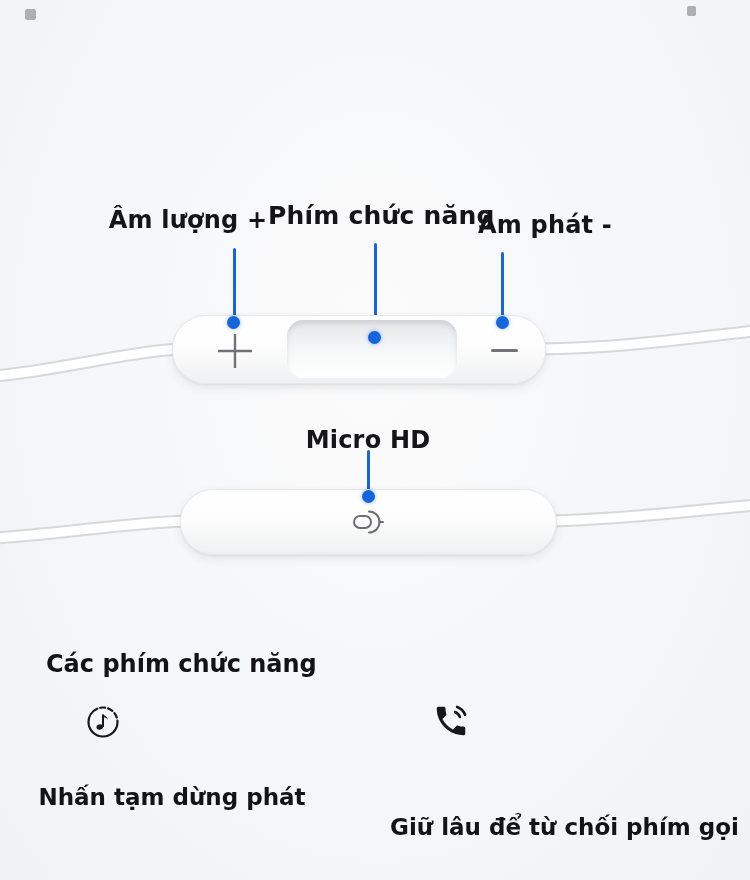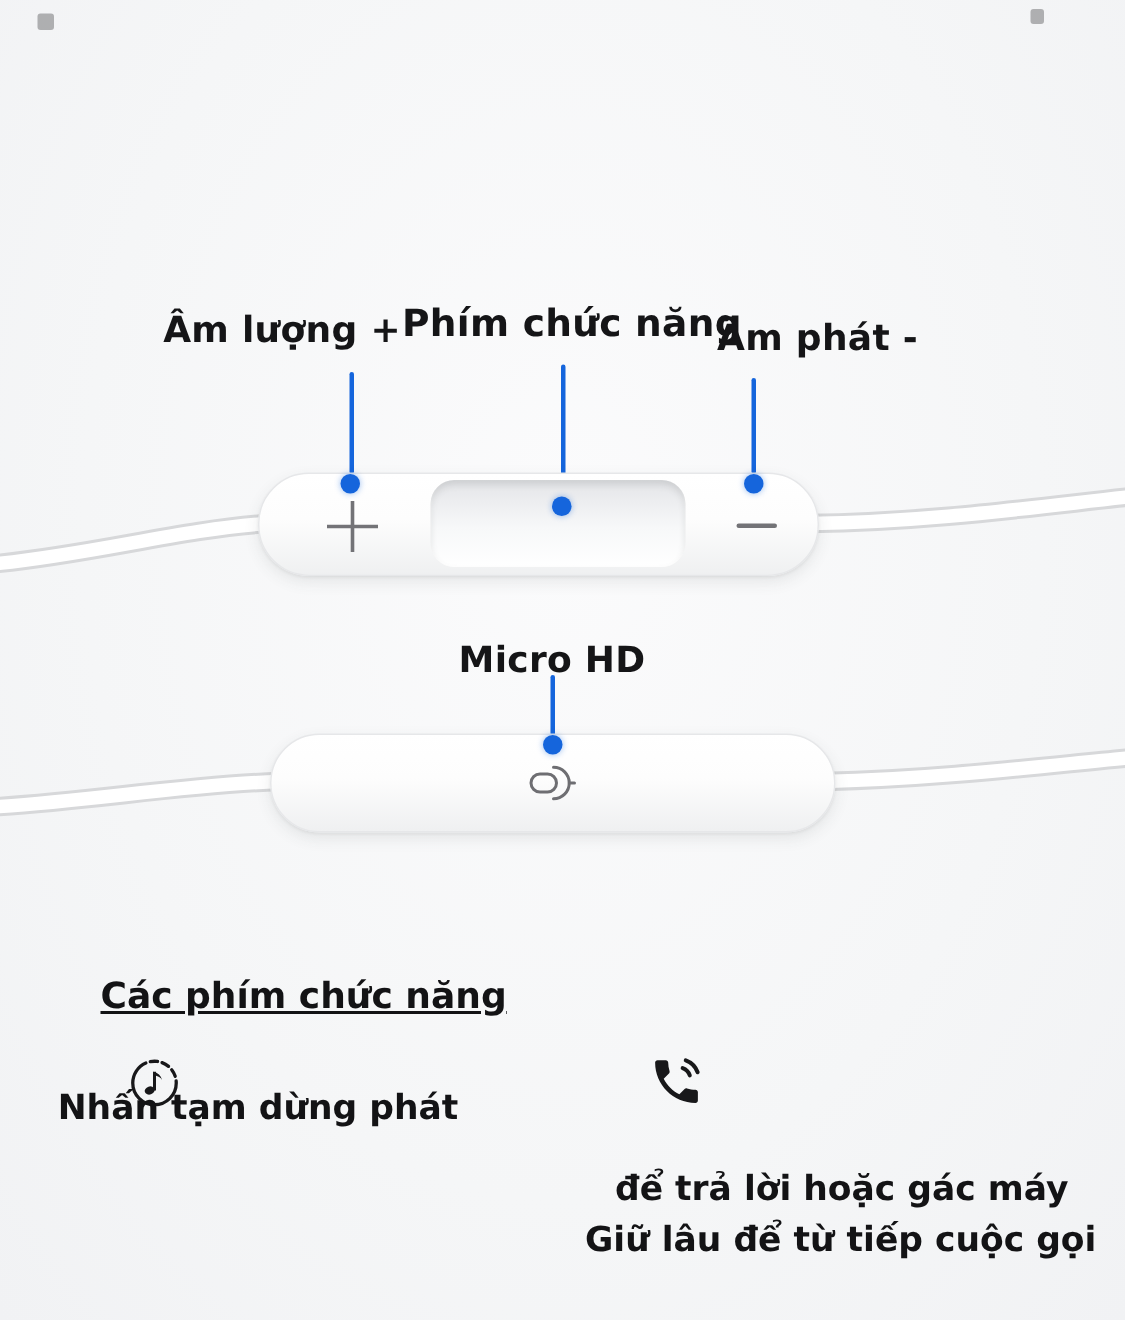--- a/index.html
+++ b/index.html
@@ -126,33 +126,32 @@
 
   <div class="remote remote2">
     <svg class="glyph" style="left:171px;top:18px;" width="32" height="28" viewBox="0 0 32 28">
       <rect x="2" y="8" width="17" height="12" rx="6" fill="none" stroke="#6e6e72" stroke-width="2"></rect>
       <path d="M 17 3.5 A 10.5 10.5 0 0 1 17 24.5" fill="none" stroke="#6e6e72" stroke-width="2" stroke-linecap="round"></path>
       <line x1="27.5" y1="14" x2="31" y2="14" stroke="#6e6e72" stroke-width="2" stroke-linecap="round"></line>
     </svg>
   </div>
   <div class="pdot" style="left:362px;top:490px;"></div>
 
-  <div class="itext h" style="left:67px;top:650px;width:240px;text-decoration:underline;">Các phím chức năng</div>
+  <div class="itext h" style="left:46px;top:650px;width:240px;">Các phím chức năng</div>
 
   <svg class="icn" style="left:83px;top:702px;" width="40" height="40" viewBox="0 0 40 40">
     <circle cx="20" cy="20" r="14.5" fill="none" stroke="#18181a" stroke-width="2.2" stroke-dasharray="62 3 5 3 5 3 5 3" stroke-linecap="round"></circle>
     <ellipse cx="16.8" cy="25" rx="3.4" ry="2.7" fill="#18181a" transform="rotate(-18 16.8 25)"></ellipse>
     <rect x="19" y="12.5" width="2" height="12.5" fill="#18181a"></rect>
     <path d="M 19 12.5 q 5 1 6 5.5 q -1.5 -3 -6 -3 z" fill="#18181a"></path>
   </svg>
 
-  <div class="itext l" style="left:32px;top:726px;width:280px;">Nhấn tạm dừng phát</div>
+  <div class="itext l" style="left:32px;top:784px;width:280px;">Nhấn tạm dừng phát</div>
 
   <svg class="icn" style="left:432px;top:702px;" width="38" height="38" viewBox="0 0 24 24">
     <path d="M6.62 10.79c1.44 2.83 3.76 5.14 6.59 6.59l2.2-2.2c.27-.27.67-.36 1.02-.24 1.12.37 2.33.57 3.57.57.55 0 1 .45 1 1V20c0 .55-.45 1-1 1-9.39 0-17-7.61-17-17 0-.55.45-1 1-1h3.5c.55 0 1 .45 1 1 0 1.25.2 2.45.57 3.57.11.35.03.74-.25 1.02l-2.2 2.2z" fill="#18181a"></path>
     <path d="M 14.6 6.4 a 5 5 0 0 1 3 3" fill="none" stroke="#18181a" stroke-width="1.7" stroke-linecap="round"></path>
     <path d="M 15.9 3.1 a 8.4 8.4 0 0 1 5 5" fill="none" stroke="#18181a" stroke-width="1.7" stroke-linecap="round"></path>
   </svg>
 
-  <div class="itext l" style="left:410px;top:780px;width:270px;">để trả lời hoặc gác máy</div>
-  <div class="itext l" style="left:390px;top:814px;width:300px;">Giữ lâu để từ tiếp cuộc gọi</div>
+  <div class="itext l" style="left:390px;top:814px;width:300px;">Giữ lâu để từ chối phím gọi</div>
 
 </div>
 
 </body></html>

